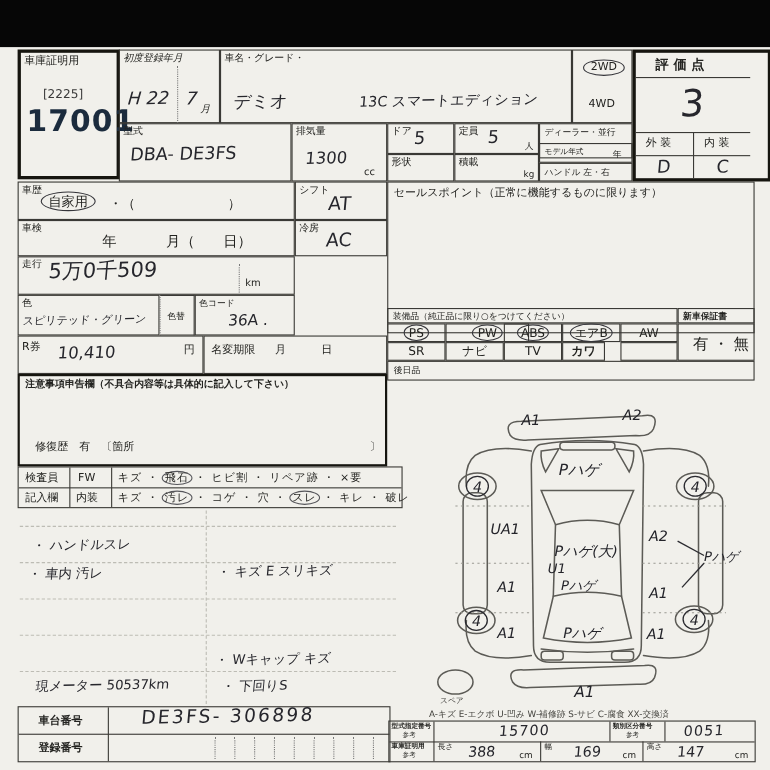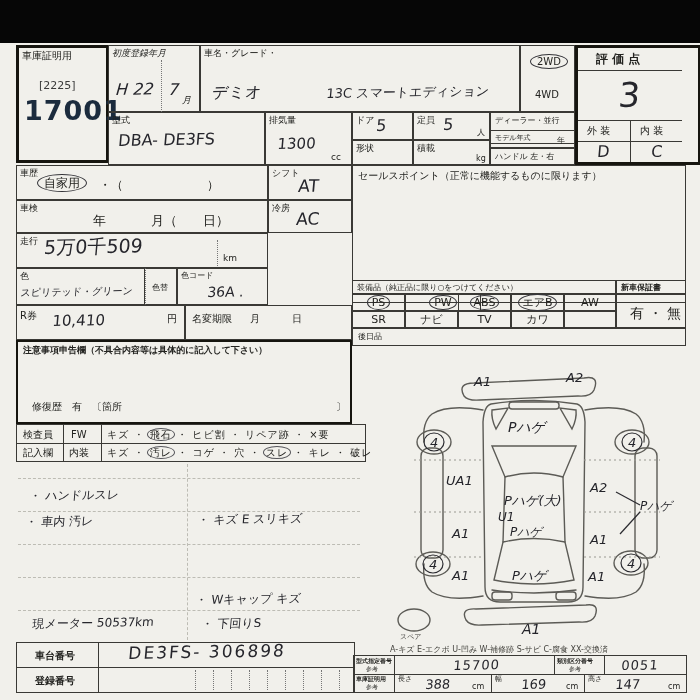--- a/index.html
+++ b/index.html
@@ -189,21 +189,21 @@
 
   <div class="opt" style="left:352px;top:311px;width:53px;height:17px;">
       <span>SR</span>
     </div>
   <div class="opt" style="left:405px;top:311px;width:53px;height:17px;">
       <span>ナビ</span>
     </div>
   <div class="opt" style="left:458px;top:311px;width:53px;height:17px;">
       <span>TV</span>
     </div>
-  <div class="opt" style="left:511px;top:311px;width:53px;height:17px;">
+  <div class="opt" style="left:511px;top:311px;width:39px;height:17px;font-weight:bold;">
       <span>カワ</span>
     </div>
   <div class="opt" style="left:564px;top:311px;width:52px;height:17px;">
       <span></span>
     </div>
 
   <div class="cell" style="left:616px;top:294px;width:70px;height:34px;">
     <span class="pr" style="left:13px;top:11px;font-size:14px;">有 ・ 無</span>
   </div>
   <div class="cell" style="left:352px;top:328px;width:334px;height:18px;">

